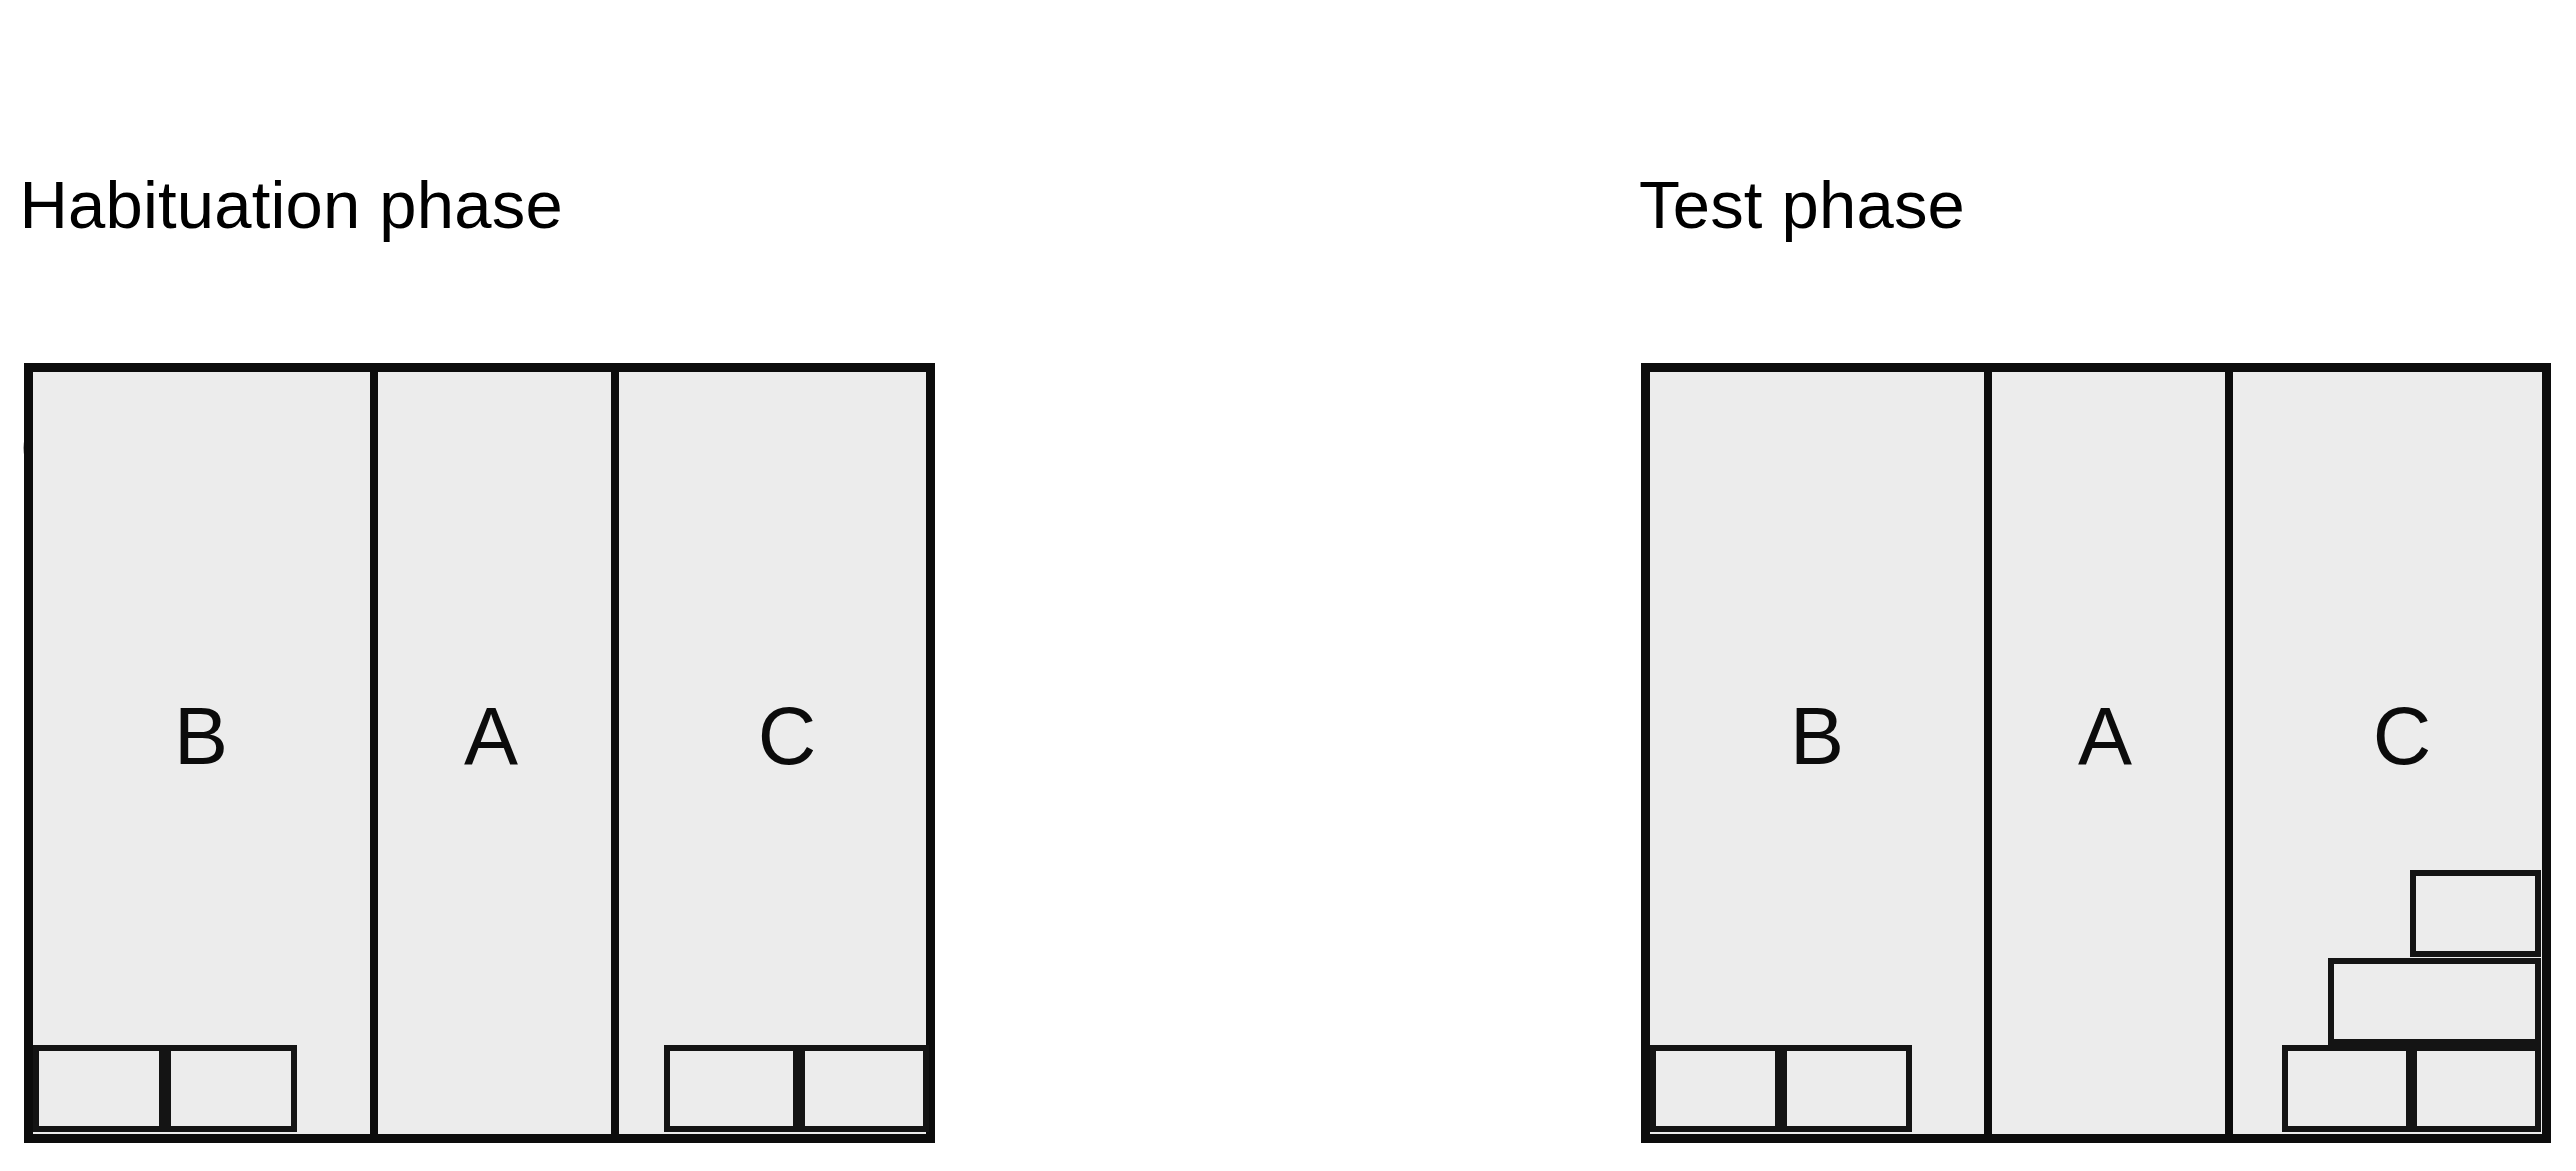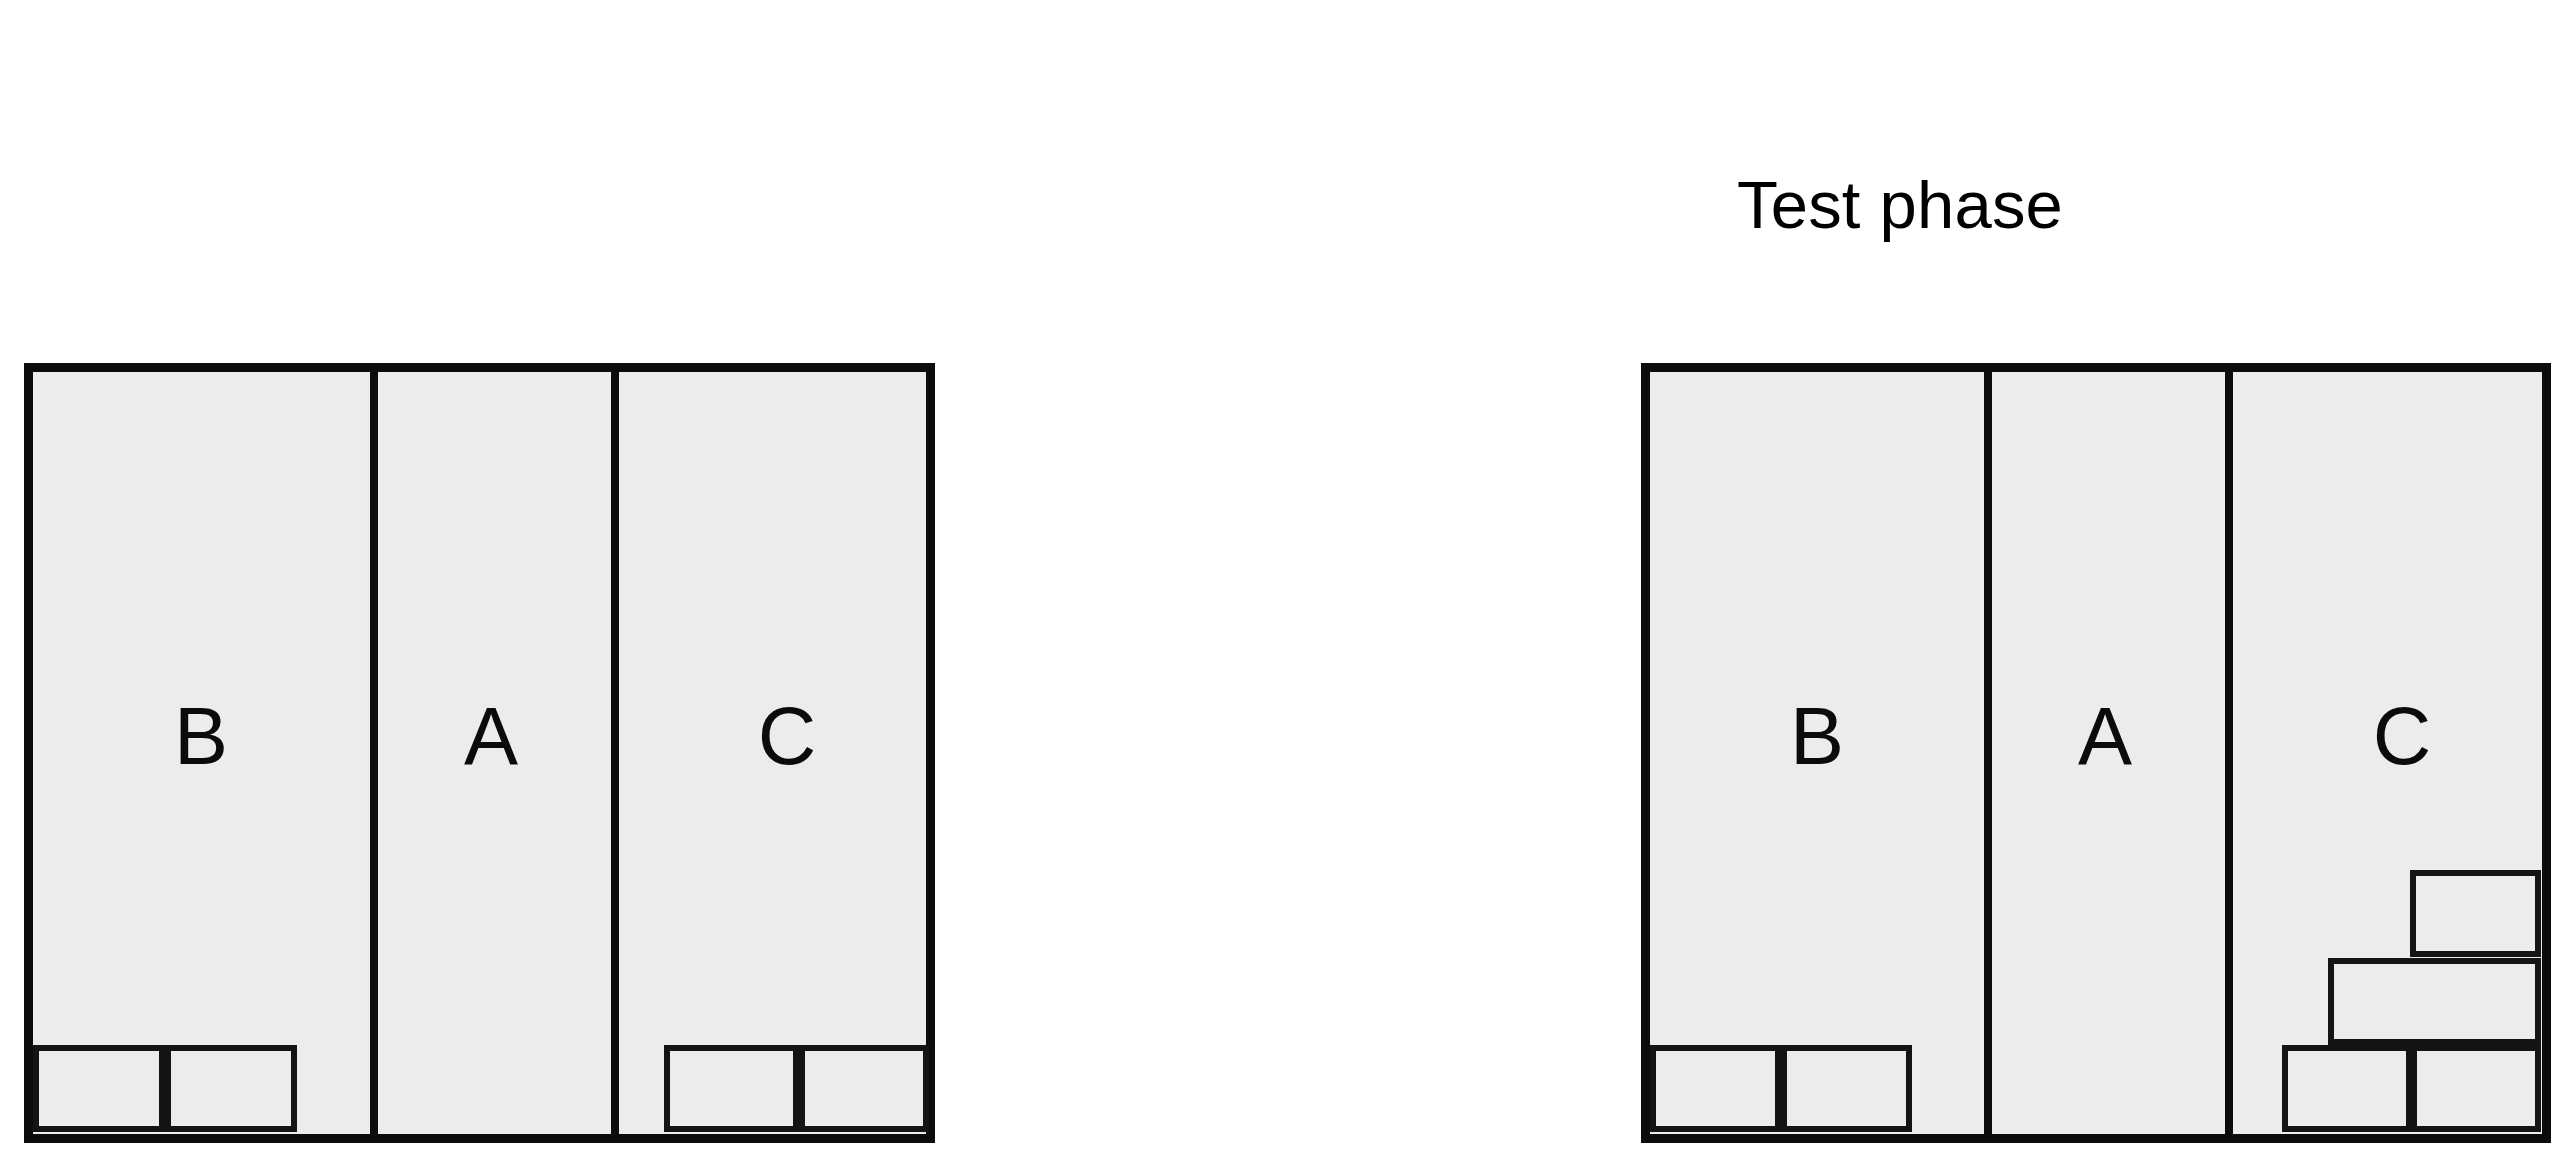--- a/index.html
+++ b/index.html
@@ -29,21 +29,21 @@
     font-size: 67px;
     line-height: 1.18;
     font-weight: 400;
     letter-spacing: 0.2px;
     color: #000000;
     white-space: pre;
   }
   .panel-heading .line { display: block; }
 
   #heading-habituation { left: 19.4px;   top: 7px;  }
-  #heading-test        { left: 1737px; top: 7px;  }
+  #heading-test        { left: 1639px; top: 7px;  }
 
   
   .arena {
     position: absolute;
     box-sizing: border-box;
     border: 9.7px solid #0c0c0c;
     background: #ececec;
   }
   #arena-habituation { left: 24px;   top: 363px; width: 911px; height: 780px; }
   #arena-test        { left: 1641px; top: 363px; width: 910px; height: 780px; }
@@ -83,20 +83,24 @@
     box-sizing: border-box;
     border: 6.2px solid #141414;
     background: #ececec;
   }
 </style>
 </head>
 <body>
 
 <div class="stage">
 
+  <div class="panel-heading" id="heading-habituation">
+    <span class="line">Habituation phase</span>
+    <span class="line">(trials 1 – 7)</span>
+  </div>
 
   <div class="arena" id="arena-habituation">
     <div class="arena-inner">
 
       <div class="col-divider" style="left:337px;"></div>
       <div class="col-divider" style="left:578px;"></div>
 
       <div class="col-label" style="left:168px; top:364px;">B</div>
       <div class="col-label" style="left:458px; top:364px;">A</div>
       <div class="col-label" style="left:754px; top:364px;">C</div>

